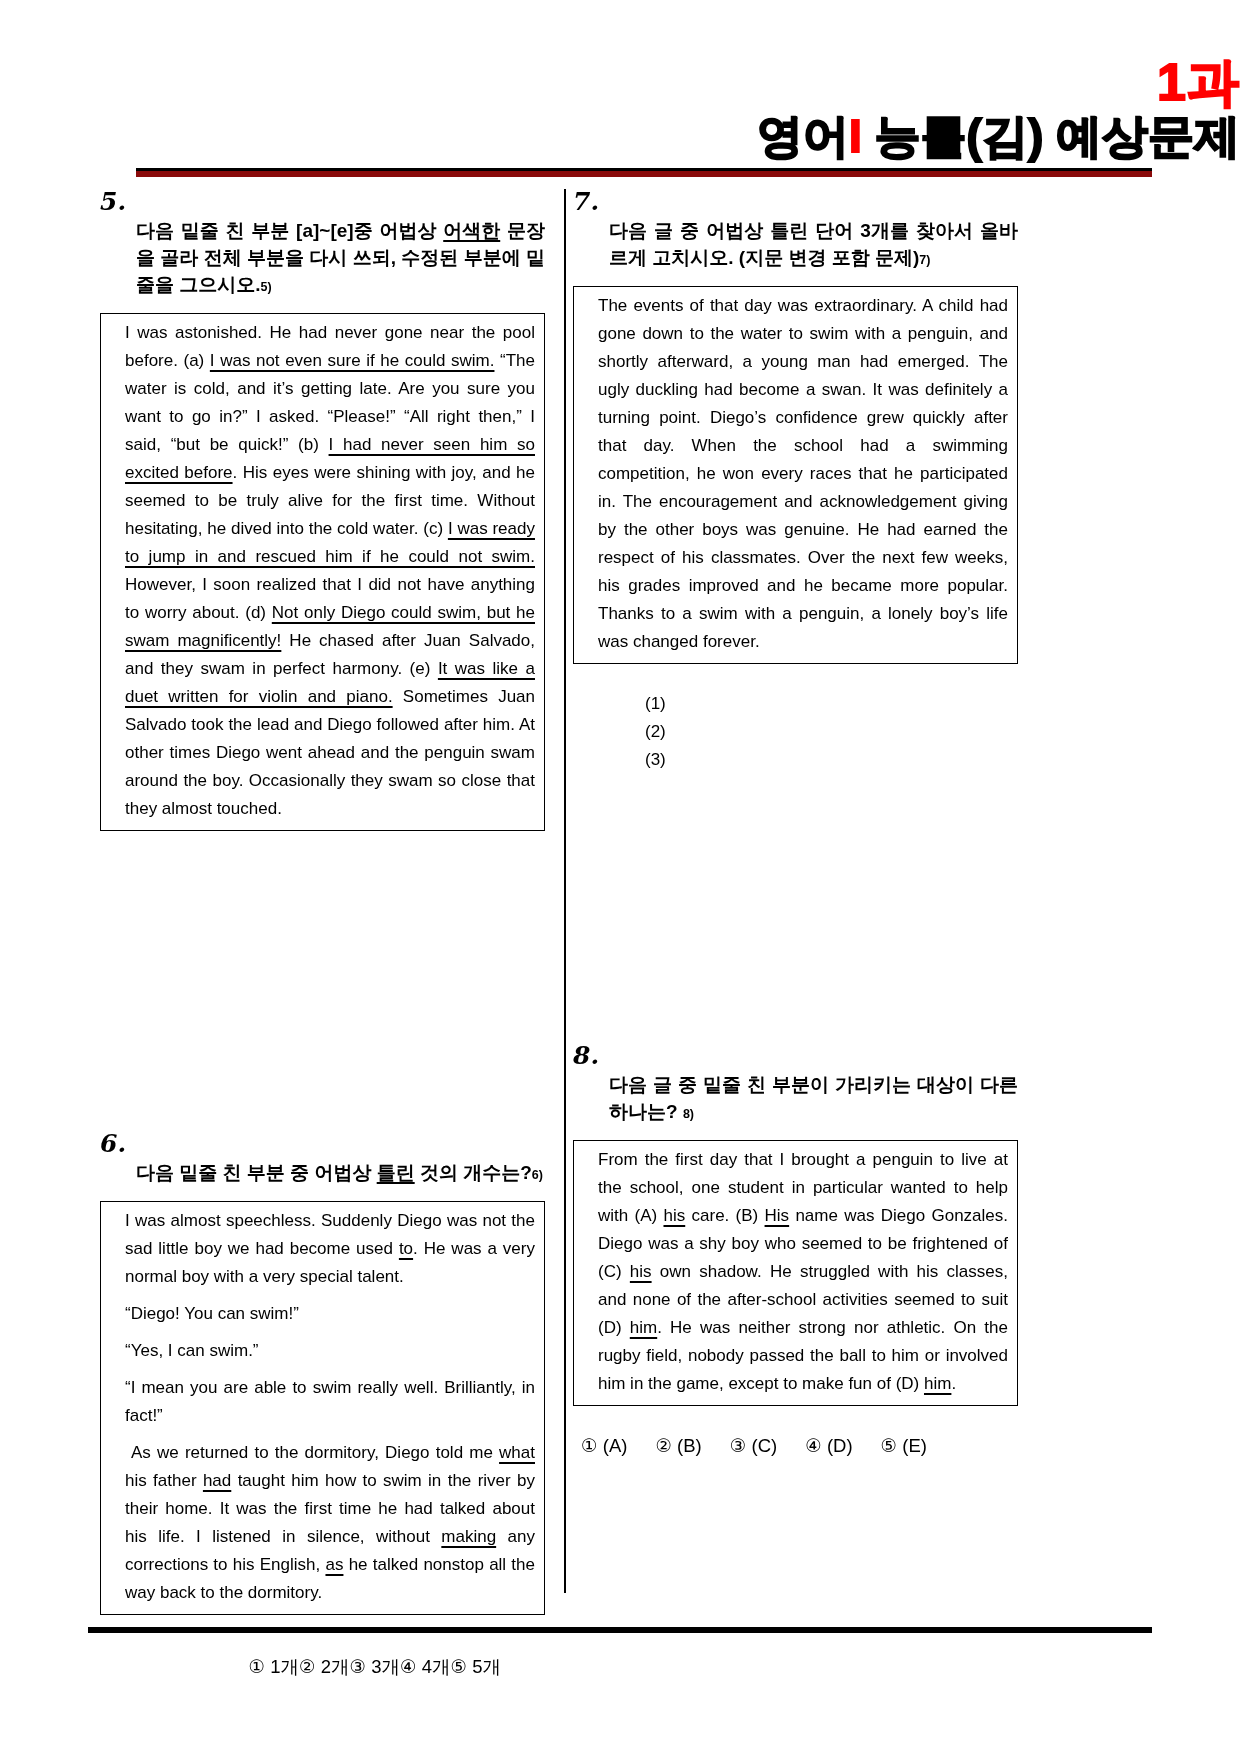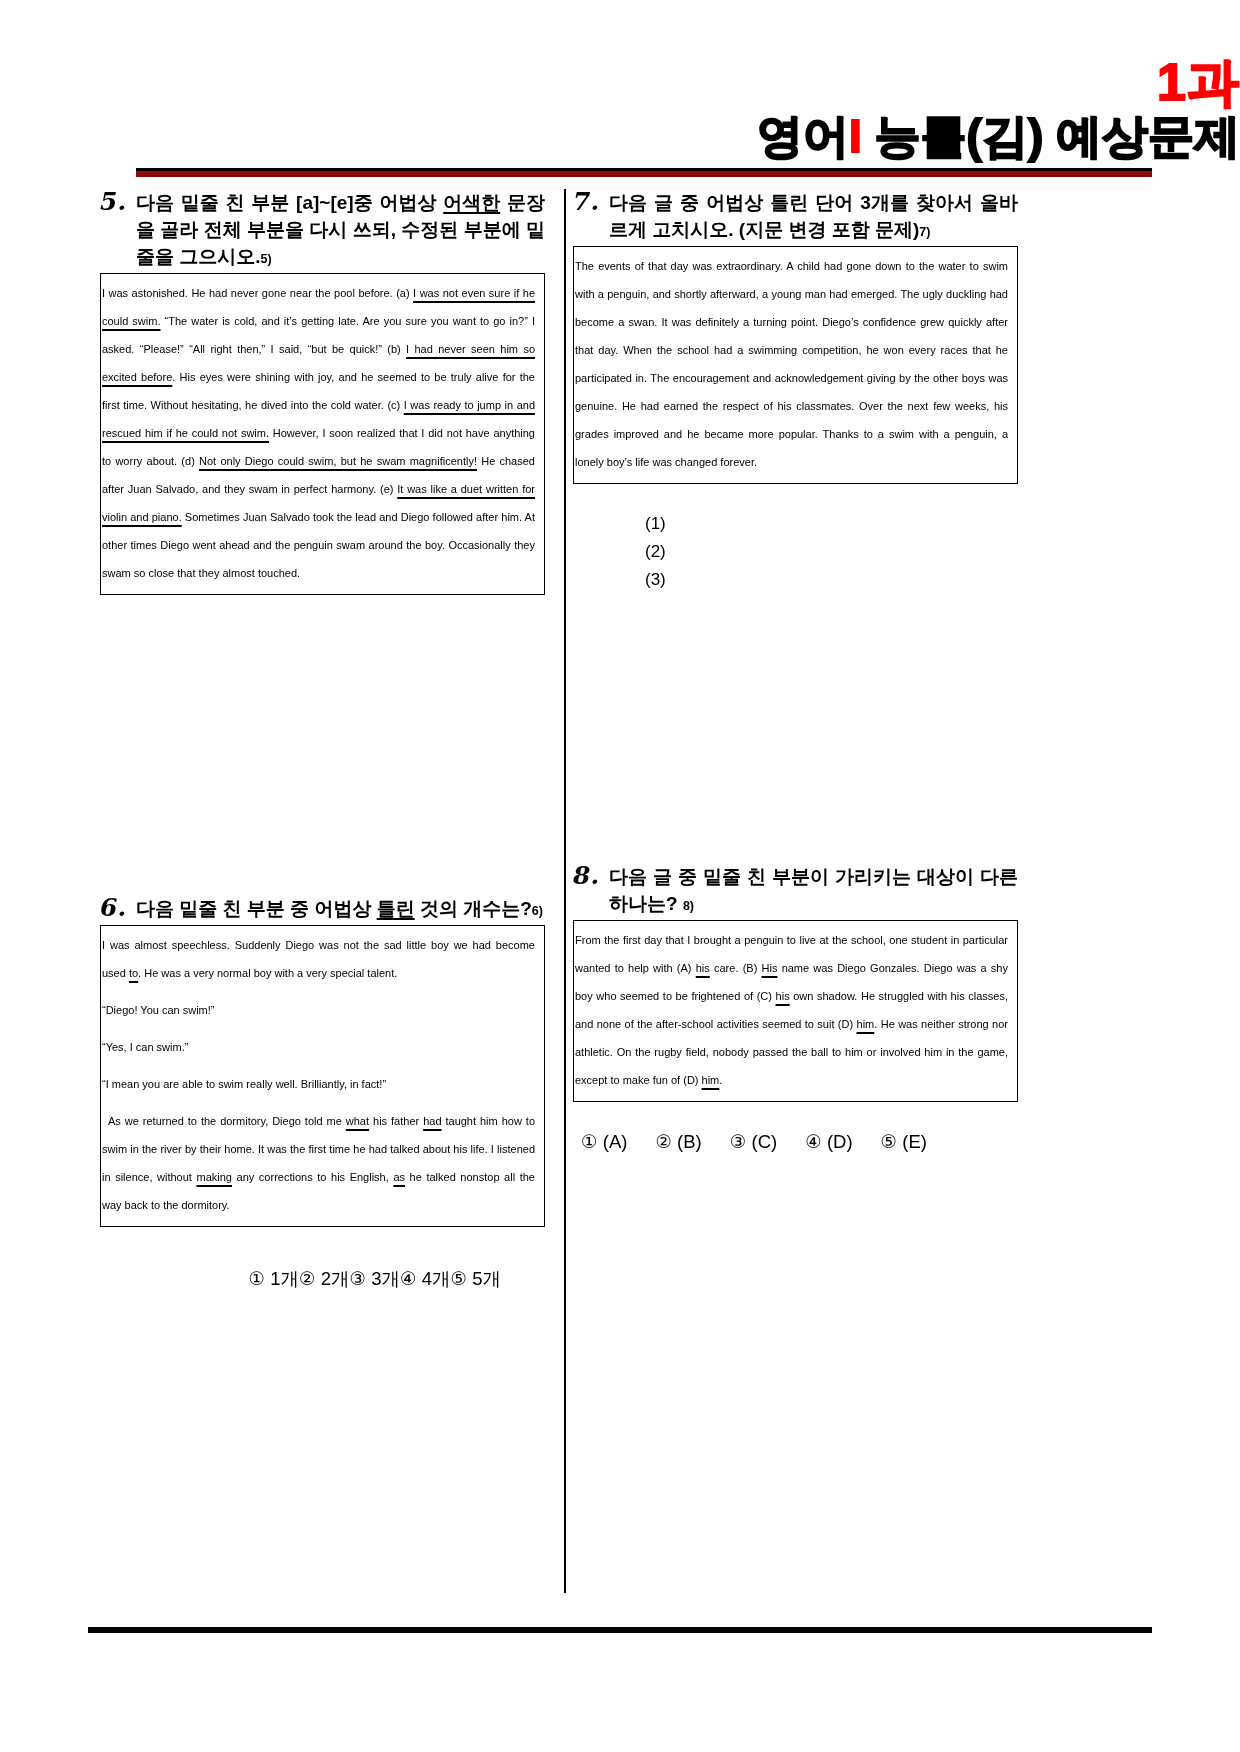--- a/index.html
+++ b/index.html
@@ -46,28 +46,30 @@
   .q-num {
     flex: none; width: 36px;
     font-family: "DejaVu Serif", "Liberation Serif", serif;
     font-style: italic; font-weight: bold;
     font-size: 25px; line-height: 26px;
   }
   .q-prompt {
     flex: 1;
     font-weight: bold; font-size: 19px; line-height: 27px;
     text-align: justify;
+    margin-top: 28px;
   }
   .q-prompt u { text-decoration-thickness: 2px; text-underline-offset: 3px; }
   .fn { font-size: 12.5px; font-weight: bold; }
 
   .box {
     border: 1.5px solid #000;
-    padding: 5px 9px 7px 1px;
-    font-size: 11px; line-height: 28px;
+    margin-top: 12px;
+    padding: 5px 9px 7px 24px;
+    font-size: 17px; line-height: 28px;
     text-align: justify;
   }
   .box p { margin: 0; }
   .box p + p { margin-top: 9px; }
   .box p.p-indent { text-indent: 6px; }
   .box u { text-decoration-thickness: 1.5px; text-underline-offset: 3.5px; }
 
   .answer-lines { margin: 26px 0 0 72px; font-size: 17px; line-height: 27px; }
   .answer-lines div { margin-bottom: 1px; }
 

